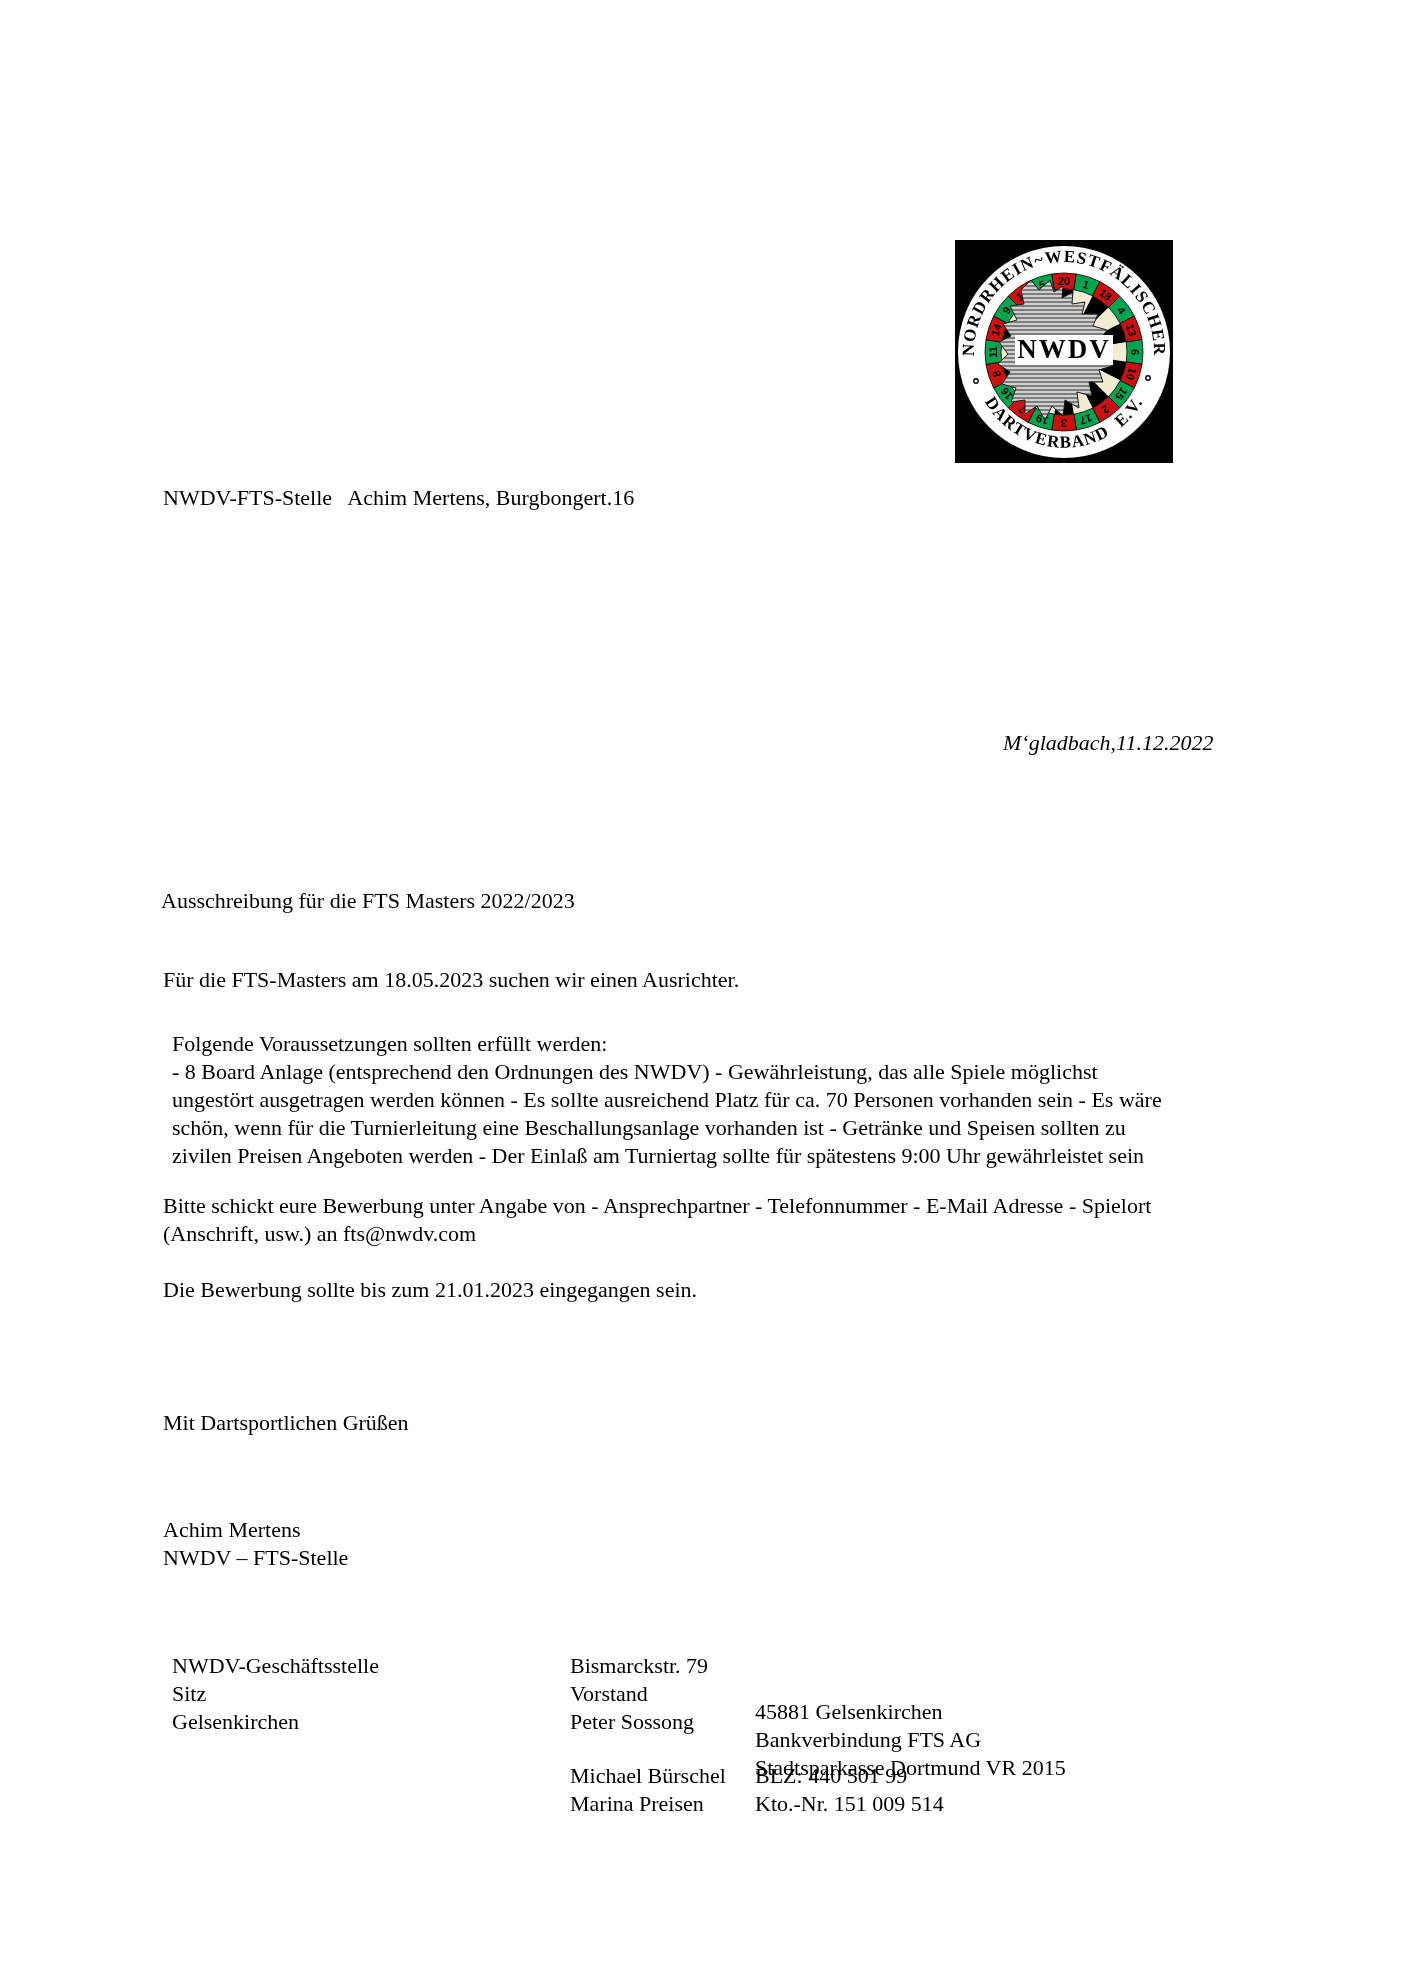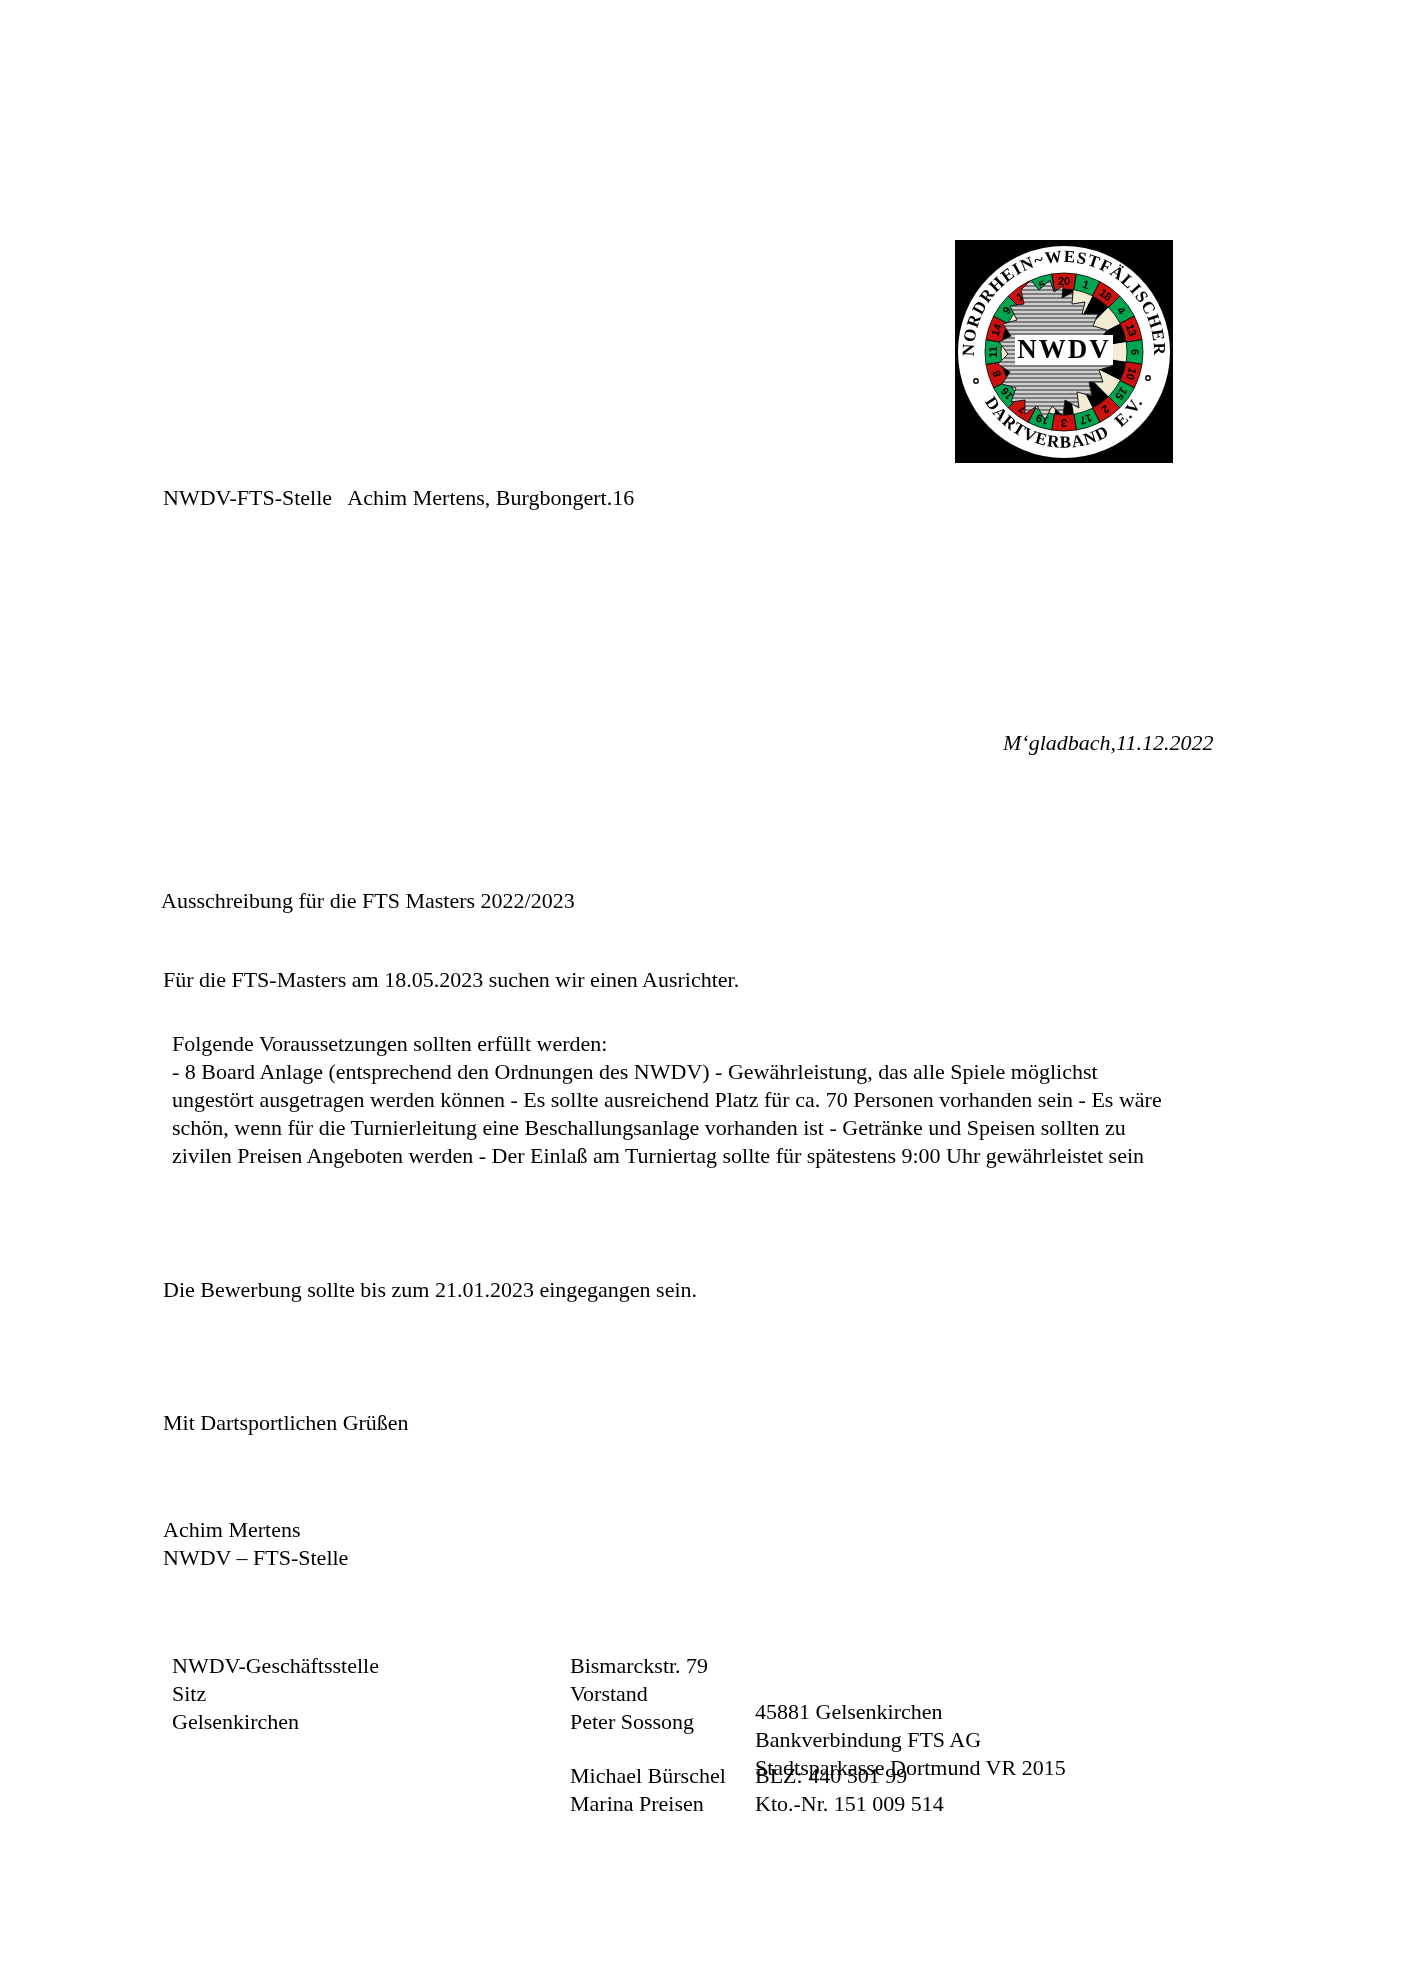--- a/index.html
+++ b/index.html
@@ -118,20 +118,22 @@
   <div class="line" style="left:161px; top:840px;margin-top:47px;">Ausschreibung für die FTS Masters 2022/2023</div>
 
   <div class="line" style="left:163px; top:966px; width:1120px;">Für die FTS-Masters am 18.05.2023 suchen wir einen Ausrichter.</div>
 
   <div class="line" style="left:172px; top:1030px; width:1130px;font-family:Liberation Serif, serif;">Folgende Voraussetzungen sollten erfüllt werden:
 - 8 Board Anlage (entsprechend den Ordnungen des NWDV) - Gewährleistung, das alle Spiele möglichst
 ungestört ausgetragen werden können - Es sollte ausreichend Platz für ca. 70 Personen vorhanden sein - Es wäre
 schön, wenn für die Turnierleitung eine Beschallungsanlage vorhanden ist - Getränke und Speisen sollten zu
 zivilen Preisen Angeboten werden - Der Einlaß am Turniertag sollte für spätestens 9:00 Uhr gewährleistet sein</div>
 
+  <div class="line" style="left:163px; top:1192px; width:1130px;">Bitte schickt eure Bewerbung unter Angabe von - Ansprechpartner - Telefonnummer - E-Mail Adresse - Spielort
+(Anschrift, usw.) an fts@nwdv.com</div>
 
   <div class="line" style="left:163px; top:1276px; width:1120px;">Die Bewerbung sollte bis zum 21.01.2023 eingegangen sein.</div>
 
 
   <div class="line" style="left:163px; top:1409px; width:800px;">Mit Dartsportlichen Grüßen</div>
 
   <div class="line" style="left:163px; top:1516px; width:800px;">Achim Mertens
 NWDV – FTS-Stelle</div>
 
   <div class="line" style="left:163px; top:1652px; width:380px;margin-left:9px;">NWDV-Geschäftsstelle

